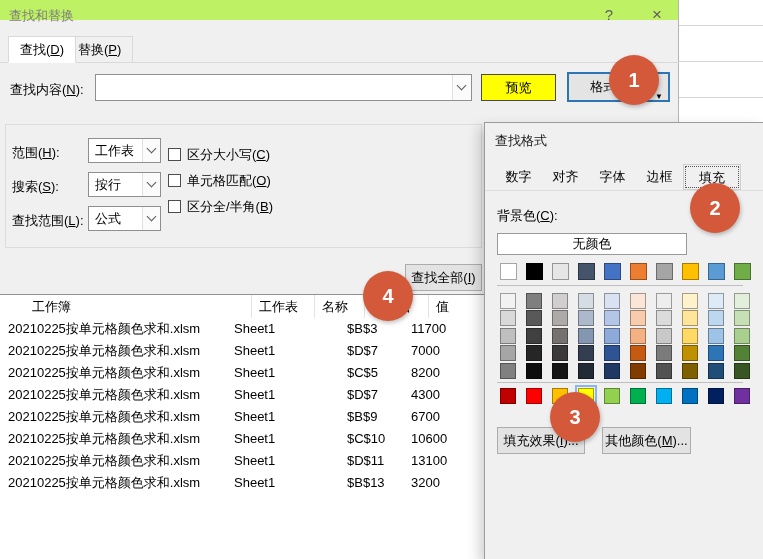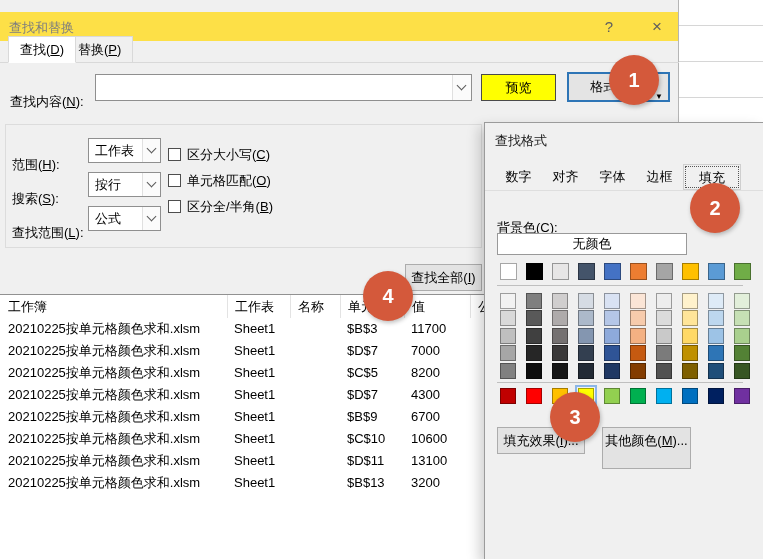--- a/index.html
+++ b/index.html
@@ -7,33 +7,33 @@
   .app { position:relative; width:763px; height:559px; overflow:hidden; background:#fff;
          font-family:"Liberation Sans","DejaVu Sans",sans-serif; font-size:13px; color:#000; }
   .abs { position:absolute; }
 
   
   .grid-bg { left:679px; top:0; width:84px; height:122px; background:#fff; }
   .grid-line { position:absolute; left:0; width:84px; height:1px; background:#d6d6d6; }
 
   
   .find-dlg { left:0; top:0; width:679px; height:559px; background:#f0f0f0; border-right:1px solid #b5b5b5; }
-  .titlebar { position:absolute; left:0; top:12px; width:100%; height:29px; background:#fde047; }
+  .titlebar { position:absolute; left:0; top:0; width:100%; height:20px; background:#bef264; }
   .dlg-title { position:absolute; left:9px; top:7px; color:#7e7e7e; }
   .cap-btn { position:absolute; top:4px; width:26px; height:22px; text-align:center; line-height:22px;
              color:#5f5f5f; font-size:15px; cursor:default; }
   .help-btn { left:596px; }
   .close-btn { left:644px; font-size:17px; }
 
   .tab { position:absolute; top:36px; height:27px; line-height:25px; padding:0 11px;
          border:1px solid #d9d9d9; background:#f0f0f0; }
   .tab.active { background:#fff; z-index:2; border-bottom:1px solid #fff; }
   .tabline { position:absolute; left:0; top:62px; width:679px; height:1px; background:#d9d9d9; }
 
-  .lbl { position:absolute; white-space:nowrap;margin-top:12px; }
+  .lbl { position:absolute; white-space:nowrap; }
 
   .combo { position:absolute; background:#fff; border:1px solid #8f8f8f; }
   .combo .val { position:absolute; left:6px; top:0; line-height:23px; }
   .combo .dd { position:absolute; right:0; top:0; bottom:0; width:19px; background:#fbfbfb;
                border-left:1px solid #e0e0e0; }
   .chev { position:absolute; left:5px; top:7px; width:7px; height:7px;
           border-right:1px solid #5a5a5a; border-bottom:1px solid #5a5a5a; transform:rotate(45deg); }
 
   .preview-box { left:481px; top:74px; width:75px; height:27px; background:#ffff00;
                  border:1px solid #4a4a4a; text-align:center; line-height:25px; }
@@ -46,21 +46,21 @@
   .cb-row { position:absolute; left:168px; white-space:nowrap; }
   .cbx { display:inline-block; width:13px; height:13px; border:1px solid #4d4d4d; background:#fff;
          vertical-align:-2px; margin-right:6px; }
 
   .btn { background:#e3e3e3; border:1px solid #acacac; text-align:center;margin-top:6px; }
   .find-all-btn { left:405px; top:258px; width:77px; height:27px; line-height:25px; }
 
   
   .results { left:0; top:294px; width:679px; height:265px; background:#fff; border-top:1px solid #919191; }
   .rgrid { display:grid; grid-template-columns:227px 63px 50px 64px 66px 1fr; }
-  .rhead { height:23px; }
+  .rhead { height:23px;padding-left:24px; }
   .rhead .cell { border-left:1px solid #e3e3e3; line-height:23px; }
   .rhead .cell:first-child { border-left:none; }
   .rrow { height:22px; line-height:22px; }
   .cell { padding-left:7px; white-space:nowrap; overflow:hidden; }
   .cell:first-child { padding-left:8px; }
 
   
   .fmt-dlg { left:484px; top:122px; width:279px; height:437px; background:#f0f0f0;
              border:1px solid #9b9b9b; border-right:none; border-bottom:none;
              box-shadow:-5px 5px 12px rgba(0,0,0,.18); z-index:5; }
@@ -75,21 +75,21 @@
                   border:1px solid #999; text-align:center; line-height:20px; }
 
   .swrow { position:absolute; left:15px; display:flex; gap:10px; }
   .swrow.lg { gap:9px; }
   .swatch { width:16px; height:16px; border:1px solid rgba(0,0,0,.35); }
   .swrow.lg .swatch { width:17px; height:17px; }
   .swatch.selected { outline:2px solid #8ab6e8; outline-offset:1px; }
   .sep { position:absolute; left:12px; width:246px; height:1px; background:#bfbfbf; }
 
   .fill-effects-btn { position:absolute; left:12px; top:298px; width:88px; height:27px; line-height:25px; }
-  .more-colors-btn  { position:absolute; left:117px; top:298px; width:89px; height:42px; line-height:25px; }
+  .more-colors-btn  { position:absolute; left:117px; top:298px; width:89px; height:27px; line-height:25px; }
 
   
   .circle { position:absolute; width:50px; height:50px; border-radius:50%;
             display:flex; align-items:center; justify-content:center;
             color:#fff; font-size:20px; font-weight:bold; z-index:10;
             box-shadow:1px 2px 4px rgba(0,0,0,.25); }
 </style>
 </head>
 <body>
 

